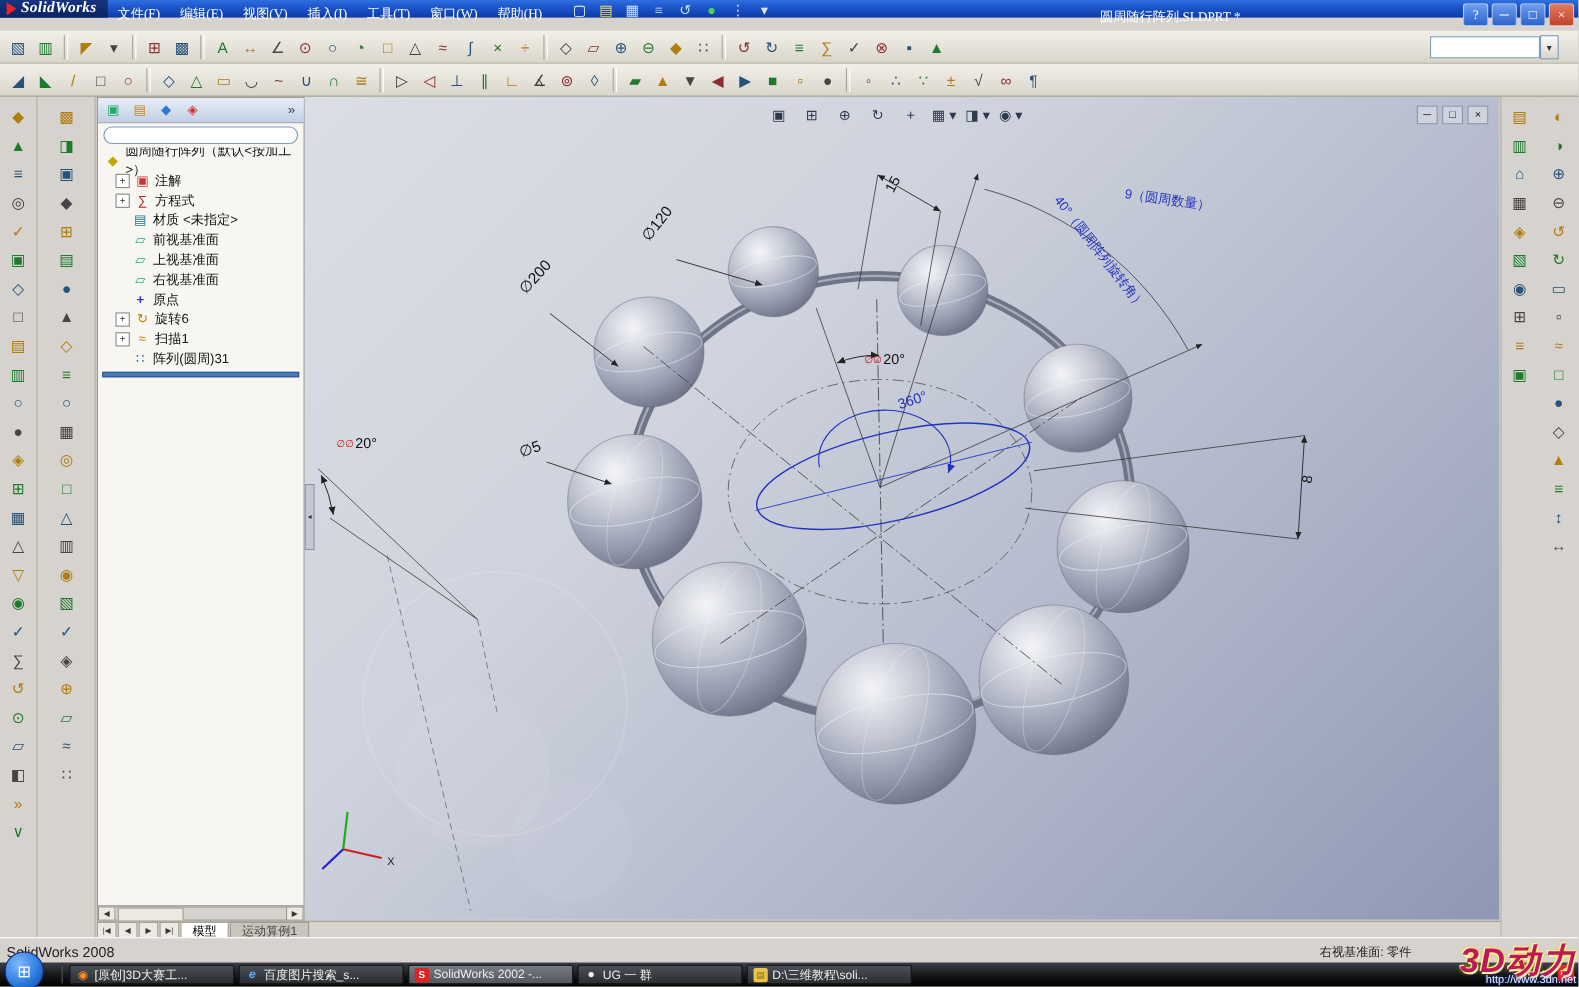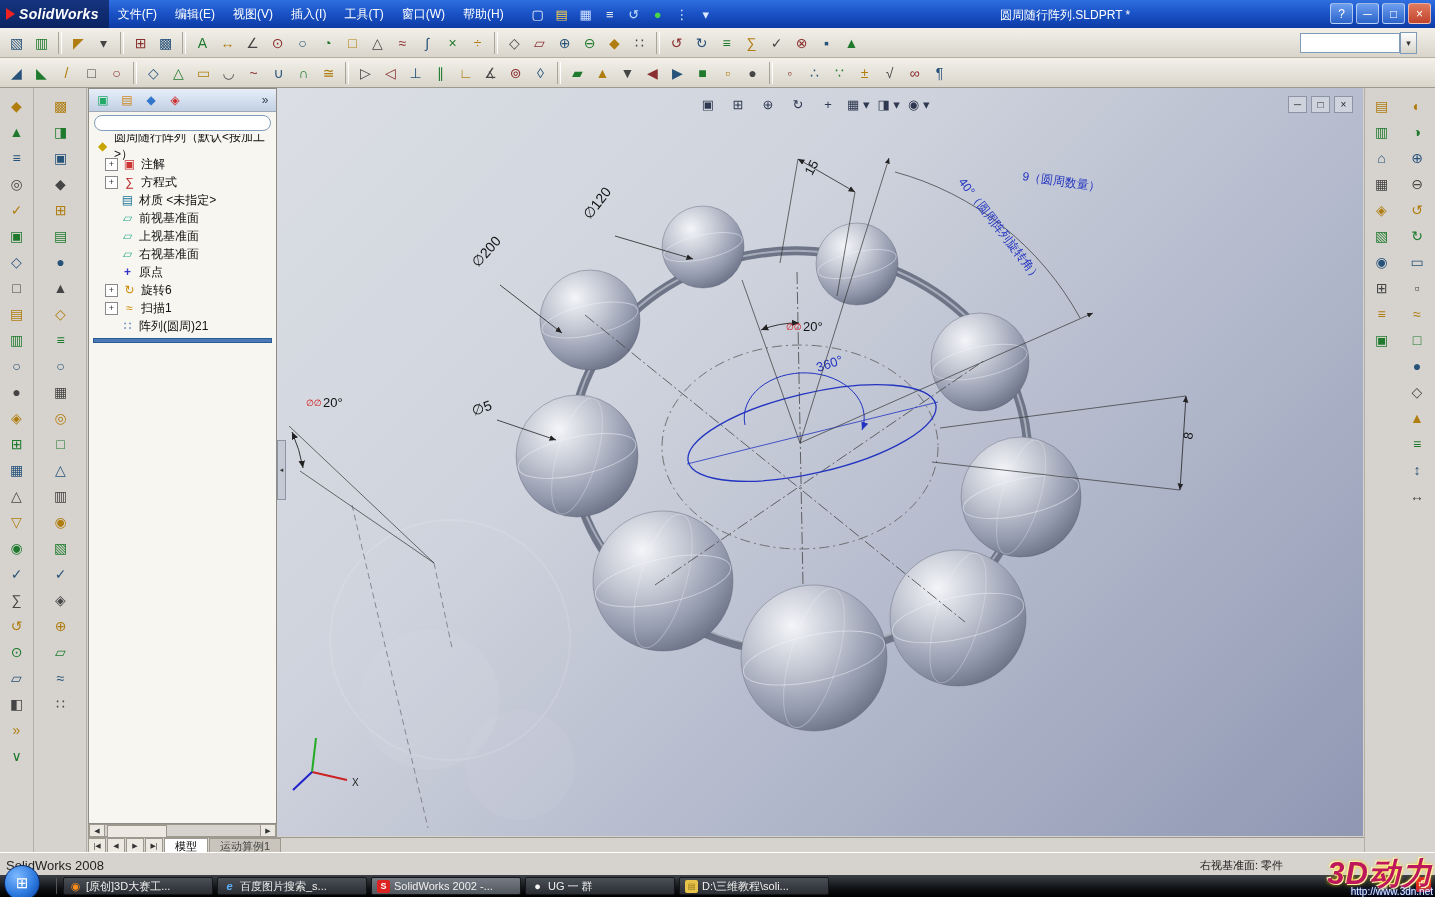--- a/index.html
+++ b/index.html
@@ -1,22 +1,22 @@
 <!DOCTYPE html>
 <html><head>
 <meta charset="utf-8">
 <style>
   html,body{margin:0;padding:0;}
   body{width:1435px;height:897px;position:relative;overflow:hidden;
        font-family:"Liberation Sans",sans-serif;background:#d6d3ce;font-size:12px;}
 
   
-  #titlebar{position:absolute;left:0;top:0;width:1435px;height:28px;
+  #titlebar{position:absolute;left:0;top:0;width:1435px;height:16px;
     background:linear-gradient(180deg,#2f6fe0 0%,#1b54c8 45%,#0d3ba6 100%);
-    display:flex;align-items:center;color:#fff;}
+    display:flex;color:#fff;font-family:Liberation Serif, serif;}
   #logo{display:flex;align-items:center;gap:4px;padding:0 10px 0 6px;height:100%;
     background:linear-gradient(180deg,#16347f,#0a2463);}
   #logo .mark{width:0;height:0;border-left:9px solid #e22;border-top:6px solid transparent;border-bottom:6px solid transparent;}
   #logo .word{font-weight:bold;font-style:italic;font-size:14px;letter-spacing:.3px;}
   .menu{padding:4px 9px;cursor:default;font-size:12px;color:#fff;}
   #strip{display:flex;gap:2px;margin-left:14px;}
   #strip span{width:22px;height:20px;display:flex;align-items:center;justify-content:center;
     font-size:13px;border-radius:2px;}
   #strip span:nth-of-type(1){color:#f2f6ff}
   #strip span:nth-of-type(2){color:#ffd24a}
@@ -378,21 +378,21 @@
       <span class="tico" style="color:#c80">↻</span>
       <span>旋转6</span>
     </div>
     <div class="trow ind">
       <span class="exp">+</span>
       <span class="tico" style="color:#c80">≈</span>
       <span>扫描1</span>
     </div>
     <div class="trow ind noexp">
       <span class="tico" style="color:#36b">∷</span>
-      <span>阵列(圆周)21</span>
+      <span>阵列(圆周)31</span>
     </div>
     <div class="rollback"></div>
   </div>
 </div>
 <div id="panel-hscroll">
   <span class="arr">◀</span>
   <span class="track">
       <span class="thumb"></span>
     </span>
   <span class="arr">▶</span>

